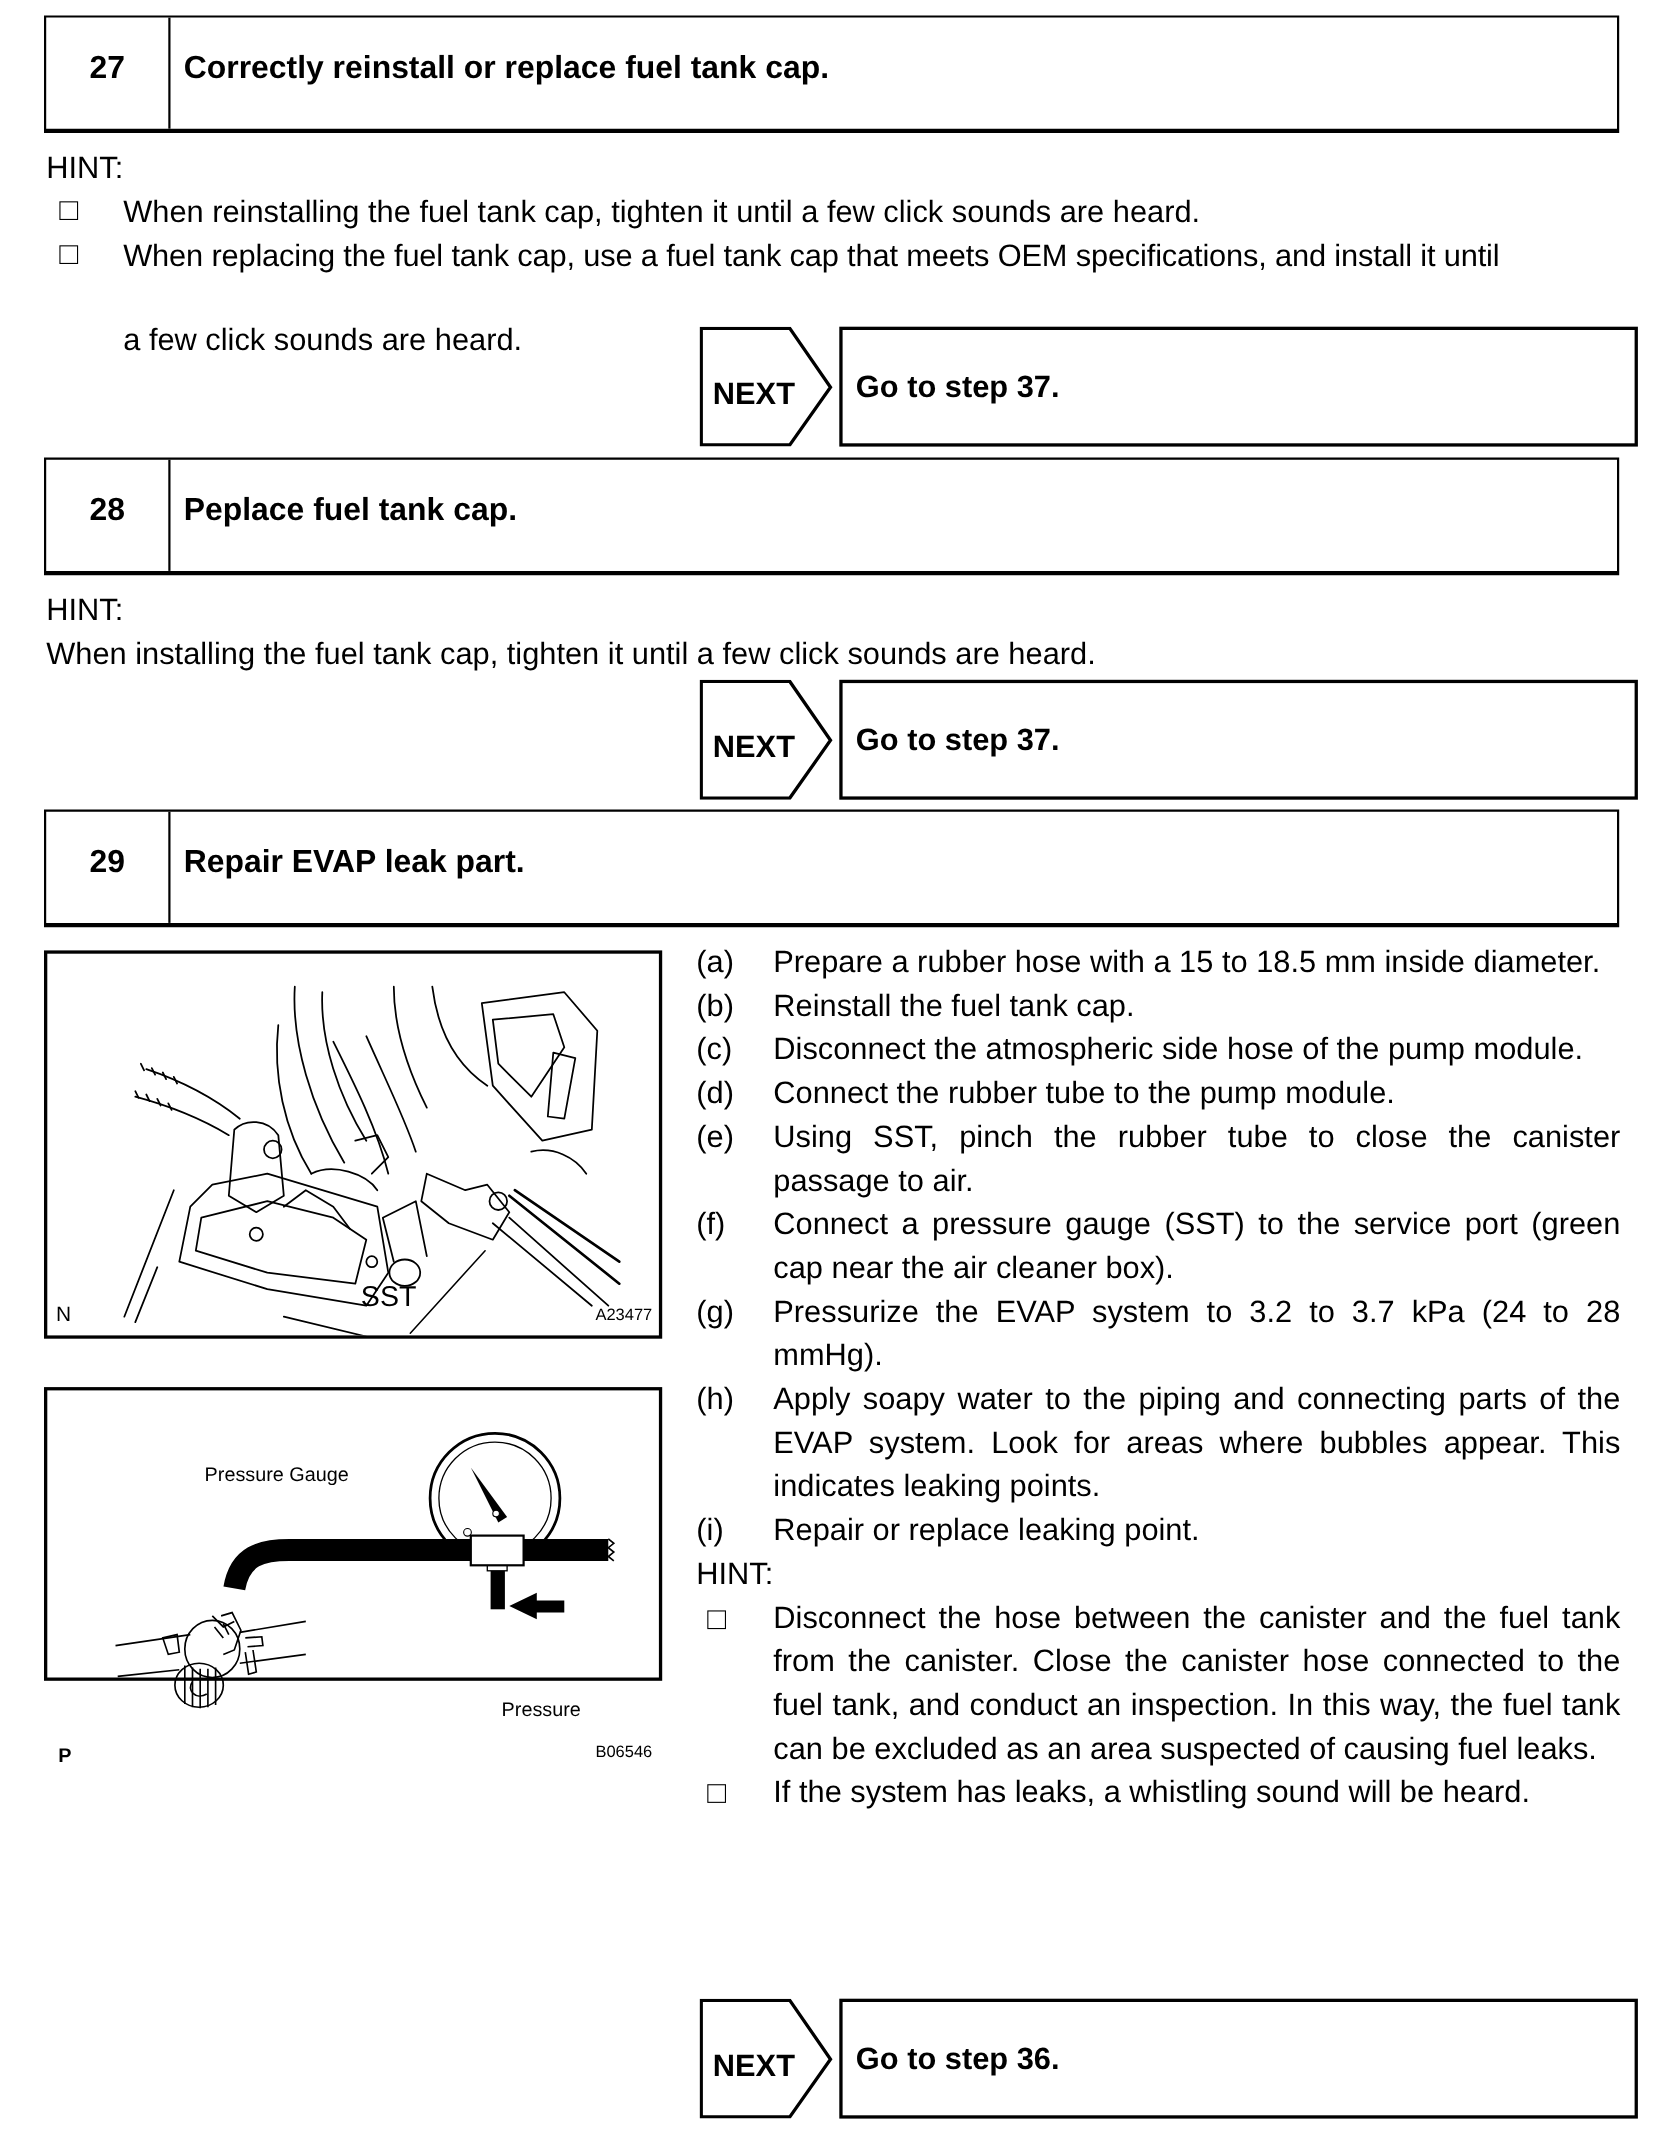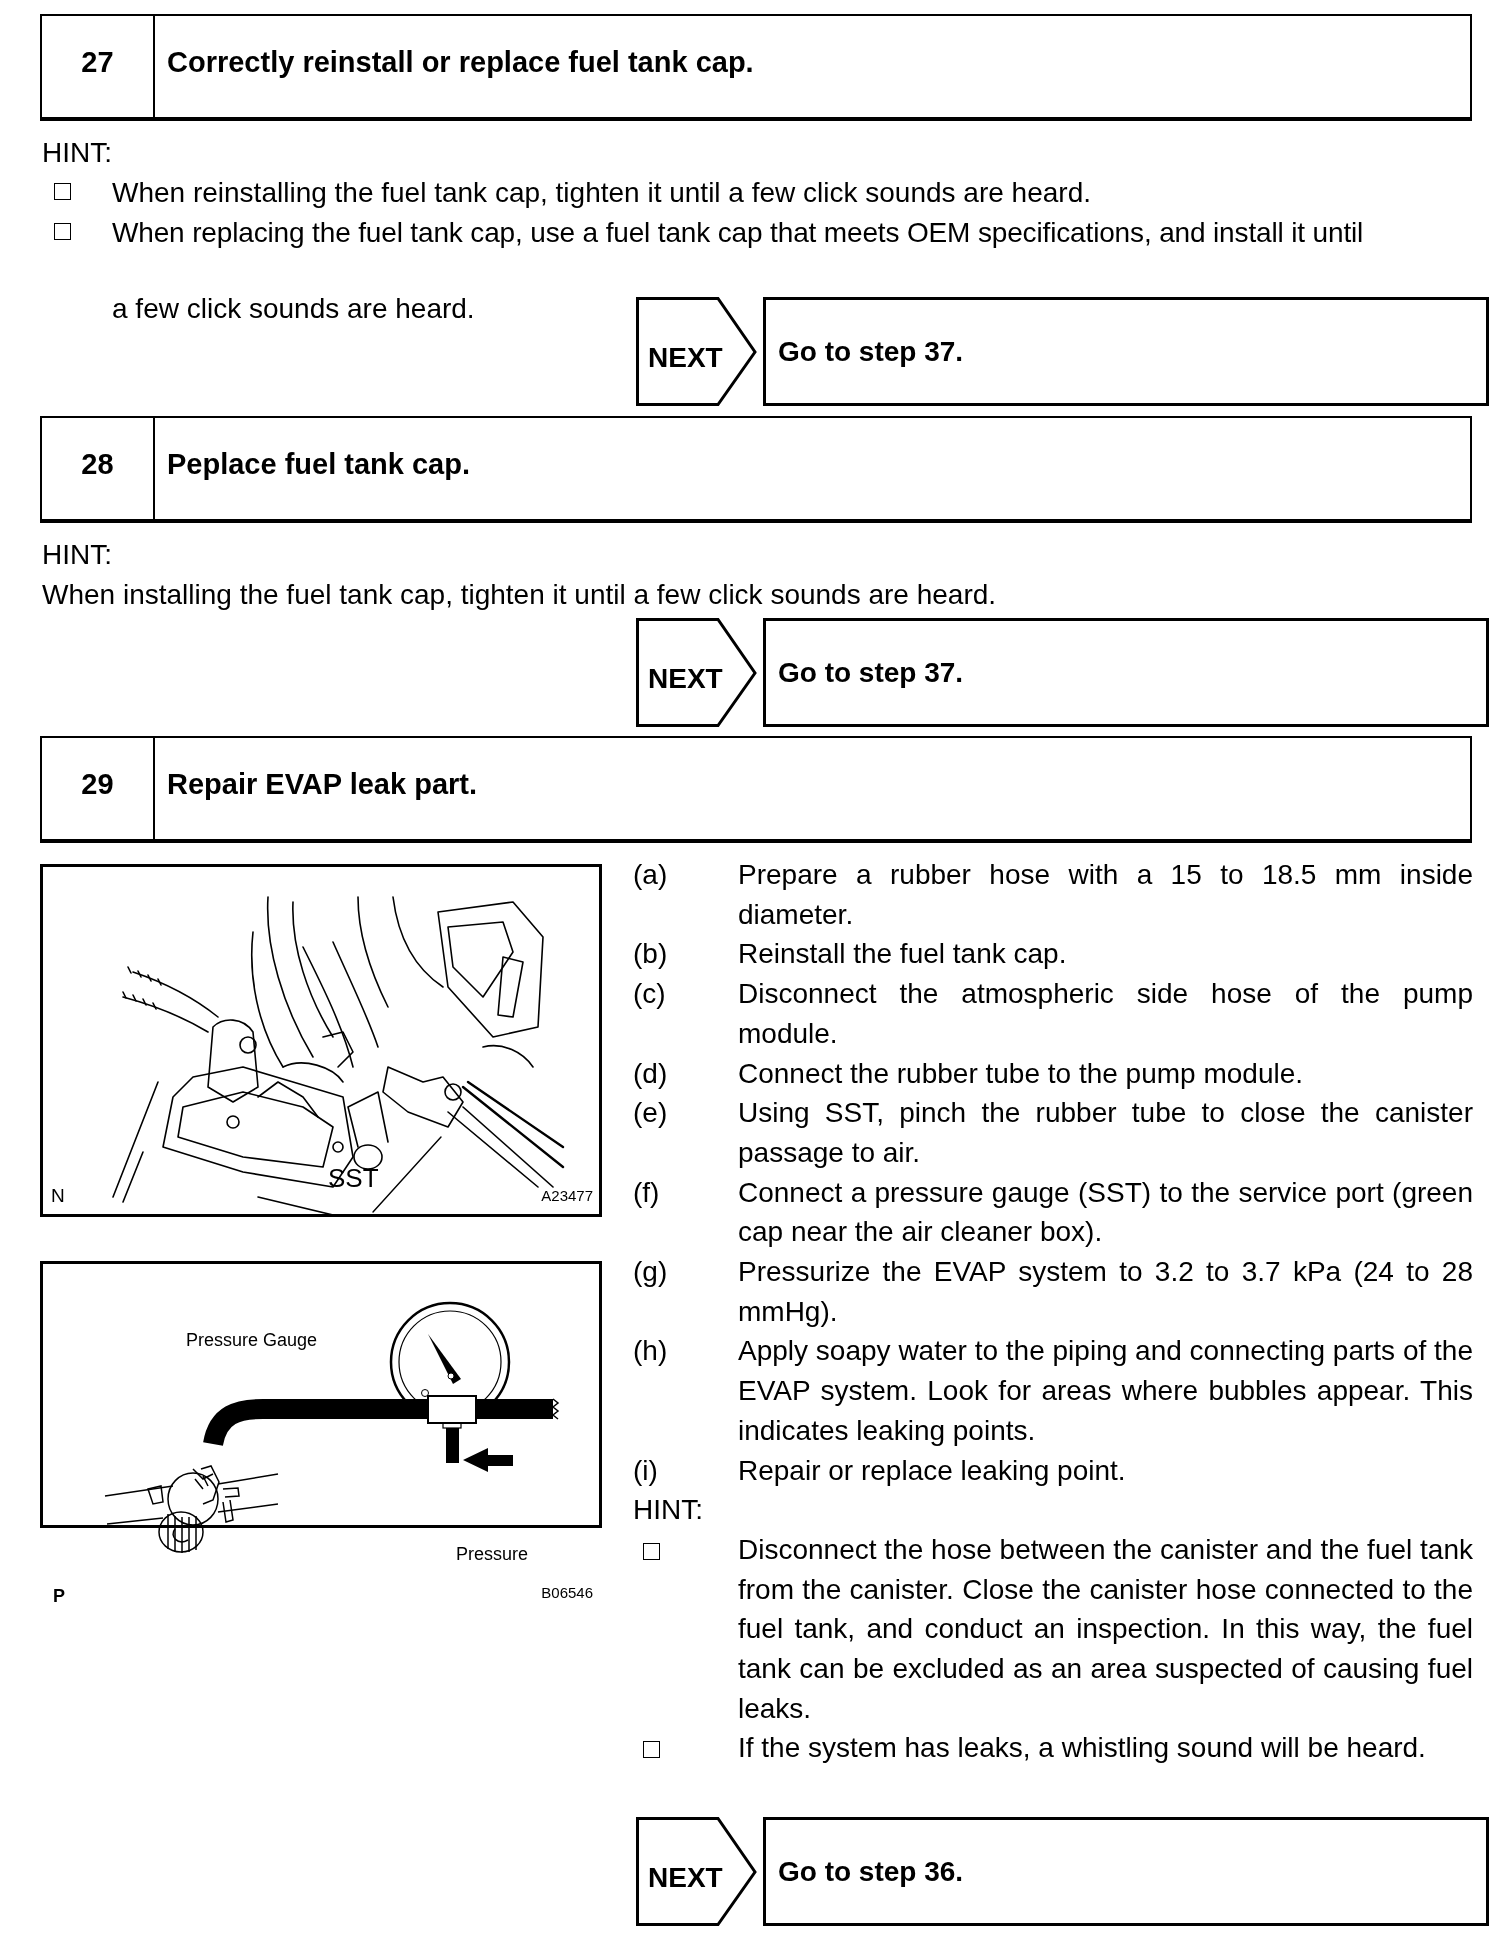--- a/index.html
+++ b/index.html
@@ -20,21 +20,21 @@
                font-weight:bold; font-size:28px; }
   .gobox { position:absolute; left:127px; top:0; width:726px; height:109px; border:3.5px solid #000;
            box-sizing:border-box; display:flex; align-items:center; padding-left:12px;
            font-weight:bold; font-size:28px; }
   .figure { position:absolute; left:40px; width:562px; border:3px solid #000; box-sizing:border-box; background:#fff; }
   .figure svg { position:absolute; left:0; top:0; }
   .figlabel { position:absolute; font-size:18px; }
   .col { position:absolute; left:633px; top:855px; width:840px; font-size:28px; line-height:39.7px; }
   .row { position:relative; }
   .lbl { position:absolute; left:0; }
-  .body { margin-left:105px; text-align:justify; }
+  .body { margin-left:70px; text-align:justify; }
   .hintrow { position:relative; }
   .hintrow .bullet { left:10px; top:13px; }
 </style>
 </head>
 <body>
 
 <div class="stepbox" style="top:14px;">
   <div class="stepnum">27</div>
   <div class="steptitle">Correctly reinstall or replace fuel tank cap.</div>
 </div>

